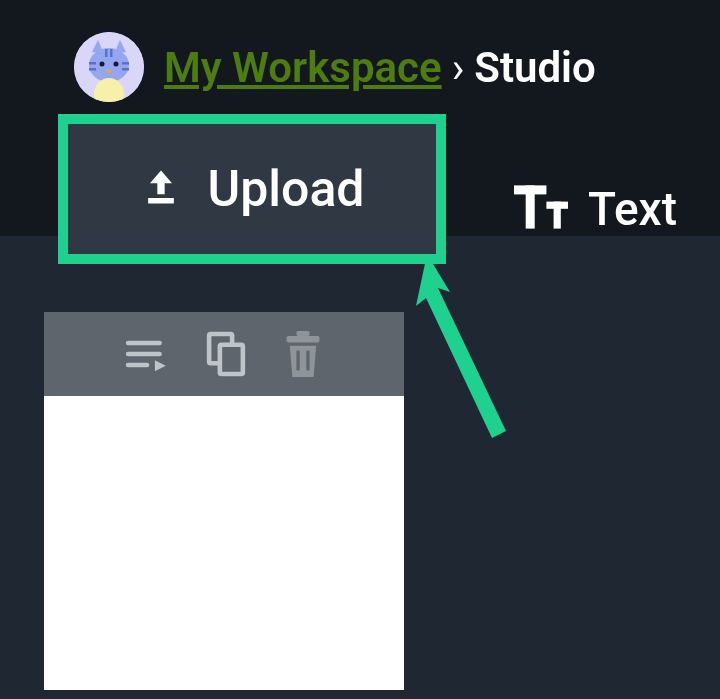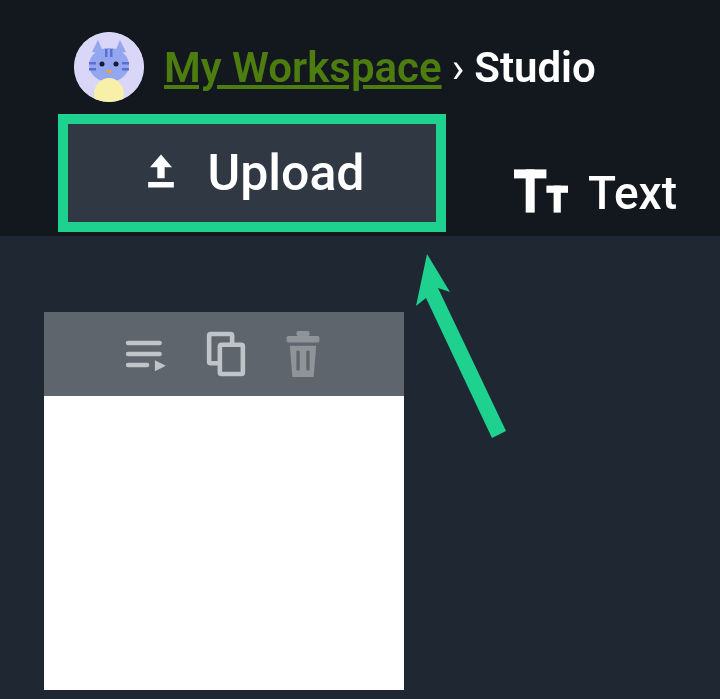--- a/index.html
+++ b/index.html
@@ -54,21 +54,21 @@
     .toolbar {
       display: flex;
       align-items: center;
       gap: 58px;
       padding: 12px 0 0 58px;
     }
     .upload-btn {
       background: #303844;
       border: 10px solid #1fd18e;
       width: 388px;
-      height: 118px;
+      height: 150px;
       display: flex;
       align-items: center;
       justify-content: center;
       gap: 24px;
       cursor: pointer;
     }
     .upload-btn .label {
       font-size: 50px;
       font-weight: 500;
       color: #fff;

